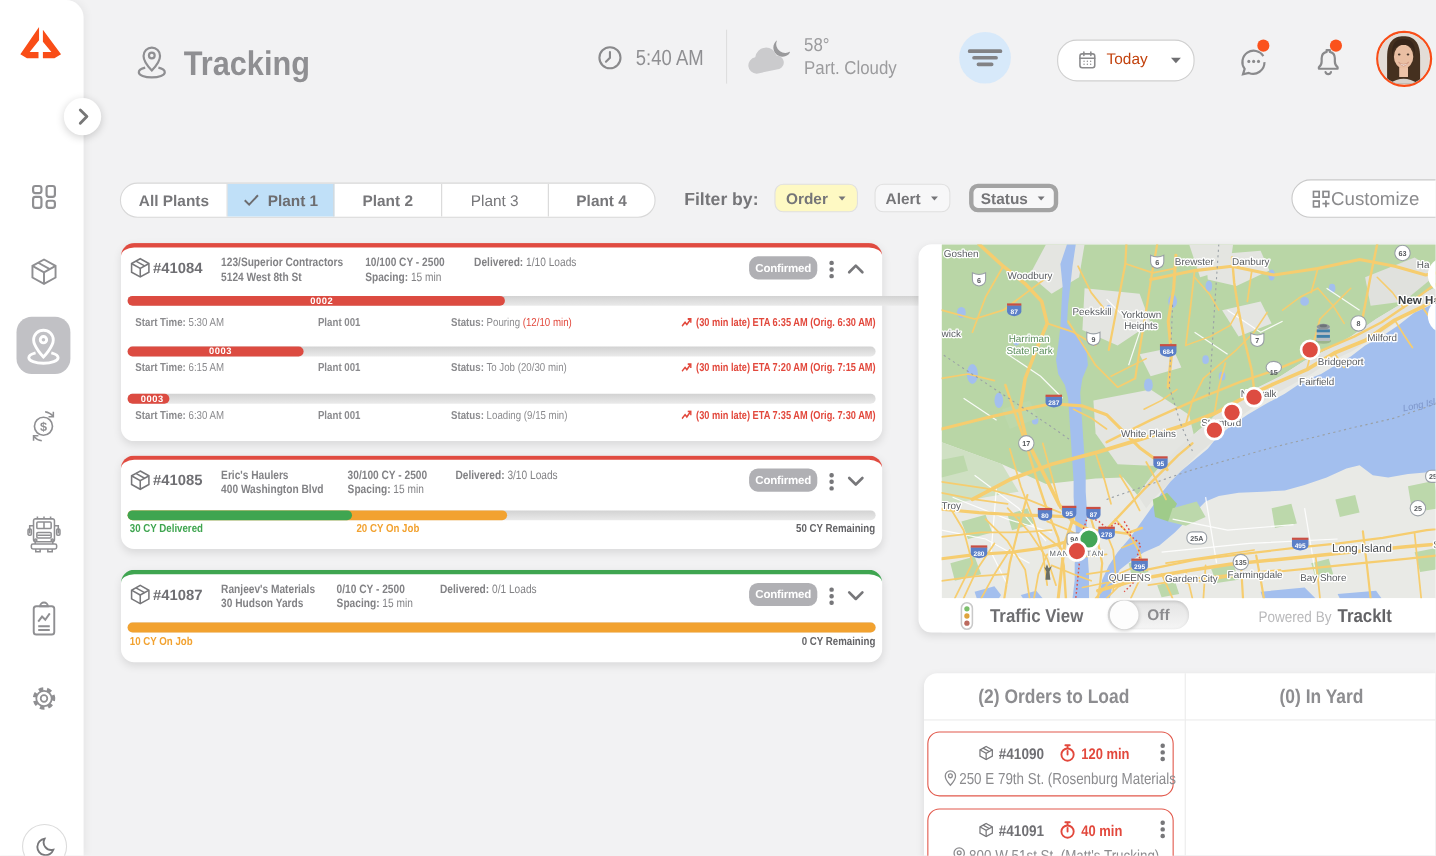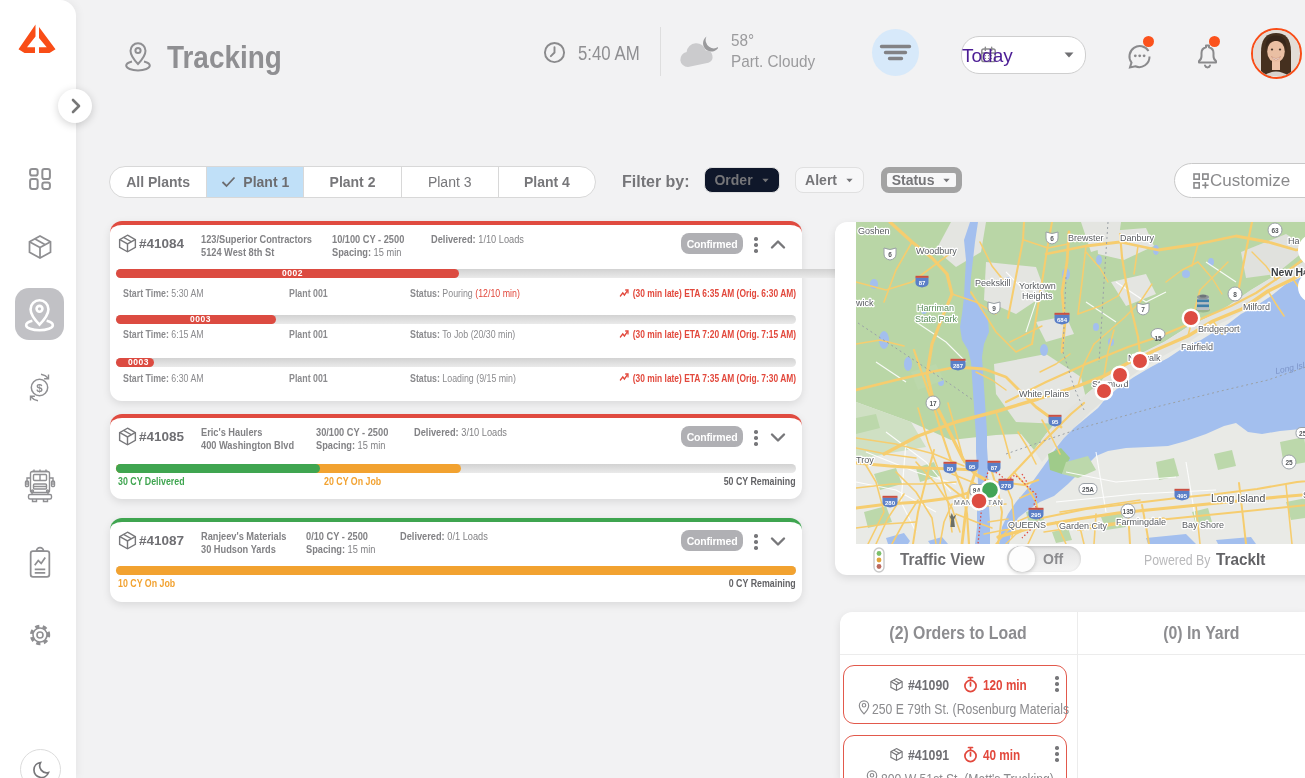--- a/index.html
+++ b/index.html
@@ -155,21 +155,21 @@
       <rect x="3.5" y="5" width="17" height="16" rx="2.5"></rect>
       <path d="M8 2.8 v4 M16 2.8 v4 M3.5 10 h17" stroke-linecap="round"></path>
       <circle cx="8.2" cy="13.5" r="0.8" fill="#8a8a8c" stroke="none"></circle>
         <circle cx="12" cy="13.5" r="0.8" fill="#8a8a8c" stroke="none"></circle>
         <circle cx="15.8" cy="13.5" r="0.8" fill="#8a8a8c" stroke="none"></circle>
       <circle cx="8.2" cy="17" r="0.8" fill="#8a8a8c" stroke="none"></circle>
         <circle cx="12" cy="17" r="0.8" fill="#8a8a8c" stroke="none"></circle>
         <circle cx="15.8" cy="17" r="0.8" fill="#8a8a8c" stroke="none"></circle>
     </svg>
   </div>
-  <div class="abs" style="left:962px;top:45px;font-size:19px;color:#4c1d95;">Today</div>
+  <div class="abs" style="left:1006px;top:45px;font-size:14px;color:#c2410c;">Today</div>
   <div class="abs" style="left:1063px;top:50px;">
       <svg width="12" height="10" viewBox="0 0 12 10">
         <path d="M1.5 2.5 L6 7.5 L10.5 2.5 Z" fill="#6f6f72"></path>
       </svg>
     </div>
 
   <div class="abs" style="left:1126px;top:43px;">
     <svg width="28" height="27" viewBox="0 0 28 27" fill="none" stroke="#8a8a8c" stroke-width="2">
       <path d="M22.5 8 a10.3 10.3 0 1 0 -17 11.6 L4 24.5 l5.3 -1.2 A10.3 10.3 0 0 0 23.5 13.5"></path>
       <circle cx="9.3" cy="12.8" r="1.4" fill="#8a8a8c" stroke="none"></circle>
@@ -205,27 +205,27 @@
     <div style="flex:1;display:flex;align-items:center;justify-content:center;font-size:14px;font-weight:700;color:#77777a;border-right:1px solid #d8d8d8;">All Plants</div>
     <div style="flex:1;display:flex;align-items:center;justify-content:center;font-size:14px;font-weight:700;color:#6d6d70;background:#c0e0f8;border-right:1px solid #d8d8d8;">
       <svg width="15" height="12" viewBox="0 0 15 12" style="margin-right:7px;">
           <path d="M1.5 6 L5.5 10 L13.5 1.5" fill="none" stroke="#6d6d70" stroke-width="1.8"></path>
         </svg>Plant 1</div>
     <div style="flex:1;display:flex;align-items:center;justify-content:center;font-size:14px;font-weight:700;color:#77777a;border-right:1px solid #d8d8d8;">Plant 2</div>
     <div style="flex:1;display:flex;align-items:center;justify-content:center;font-size:14px;font-weight:400;color:#77777a;border-right:1px solid #d8d8d8;">Plant 3</div>
     <div style="flex:1;display:flex;align-items:center;justify-content:center;font-size:14px;font-weight:700;color:#77777a;">Plant 4</div>
   </div>
   <div class="abs" style="left:622px;top:173px;font-size:16px;font-weight:700;color:#757578;">Filter by:</div>
-  <div class="abs" style="left:704px;top:167px;width:76px;height:26px;border:1px solid #e0e0e0;border-radius:8px;background:#0f172a;box-sizing:border-box;display:flex;align-items:center;justify-content:center;font-size:14px;font-weight:700;color:#757578;">Order&nbsp;<svg width="9" height="7" viewBox="0 0 12 10" style="margin-left:4px;">
+  <div class="abs" style="left:704px;top:167px;width:76px;height:26px;border:1px solid #e0e0e0;border-radius:8px;background:#fef9c3;box-sizing:border-box;display:flex;align-items:center;justify-content:center;font-size:14px;font-weight:700;color:#757578;">Order&nbsp;<svg width="9" height="7" viewBox="0 0 12 10" style="margin-left:4px;">
         <path d="M1.5 2.5 L6 7.5 L10.5 2.5 Z" fill="#757578"></path>
       </svg></div>
   <div class="abs" style="left:795px;top:167px;width:69px;height:26px;border:1px solid #e0e0e0;border-radius:8px;background:#f7f7f8;box-sizing:border-box;display:flex;align-items:center;justify-content:center;font-size:14px;font-weight:700;color:#757578;">Alert&nbsp;<svg width="9" height="7" viewBox="0 0 12 10" style="margin-left:4px;">
         <path d="M1.5 2.5 L6 7.5 L10.5 2.5 Z" fill="#757578"></path>
       </svg></div>
-  <div class="abs" style="left:881px;top:167px;width:81px;height:26px;border:6px solid #a3a3a3;border-radius:8px;background:#f7f7f8;box-sizing:border-box;display:flex;align-items:center;justify-content:center;font-size:14px;font-weight:700;color:#757578;">Status&nbsp;<svg width="9" height="7" viewBox="0 0 12 10" style="margin-left:4px;">
+  <div class="abs" style="left:881px;top:167px;width:81px;height:26px;border:4px solid #a3a3a3;border-radius:8px;background:#f7f7f8;box-sizing:border-box;display:flex;align-items:center;justify-content:center;font-size:14px;font-weight:700;color:#757578;">Status&nbsp;<svg width="9" height="7" viewBox="0 0 12 10" style="margin-left:4px;">
         <path d="M1.5 2.5 L6 7.5 L10.5 2.5 Z" fill="#757578"></path>
       </svg></div>
   <div class="abs" style="left:1174px;top:163px;width:160px;height:35px;border:1px solid #c9c9c9;border-radius:17.5px;background:#fff;box-sizing:border-box;display:flex;align-items:center;">
     <svg width="16" height="16" viewBox="0 0 16 16" style="margin-left:18px;" fill="none" stroke="#8a8a8c" stroke-width="1.6">
       <rect x="1" y="1" width="5.2" height="5.2"></rect>
       <rect x="9.8" y="1" width="5.2" height="5.2"></rect>
       <rect x="1" y="9.8" width="5.2" height="5.2"></rect>
       <path d="M12.4 9 v6.4 M9.2 12.2 h6.4"></path>
     </svg>
     <span style="margin-left:1px;font-size:17px;color:#8a8a8c;">Customize</span>

